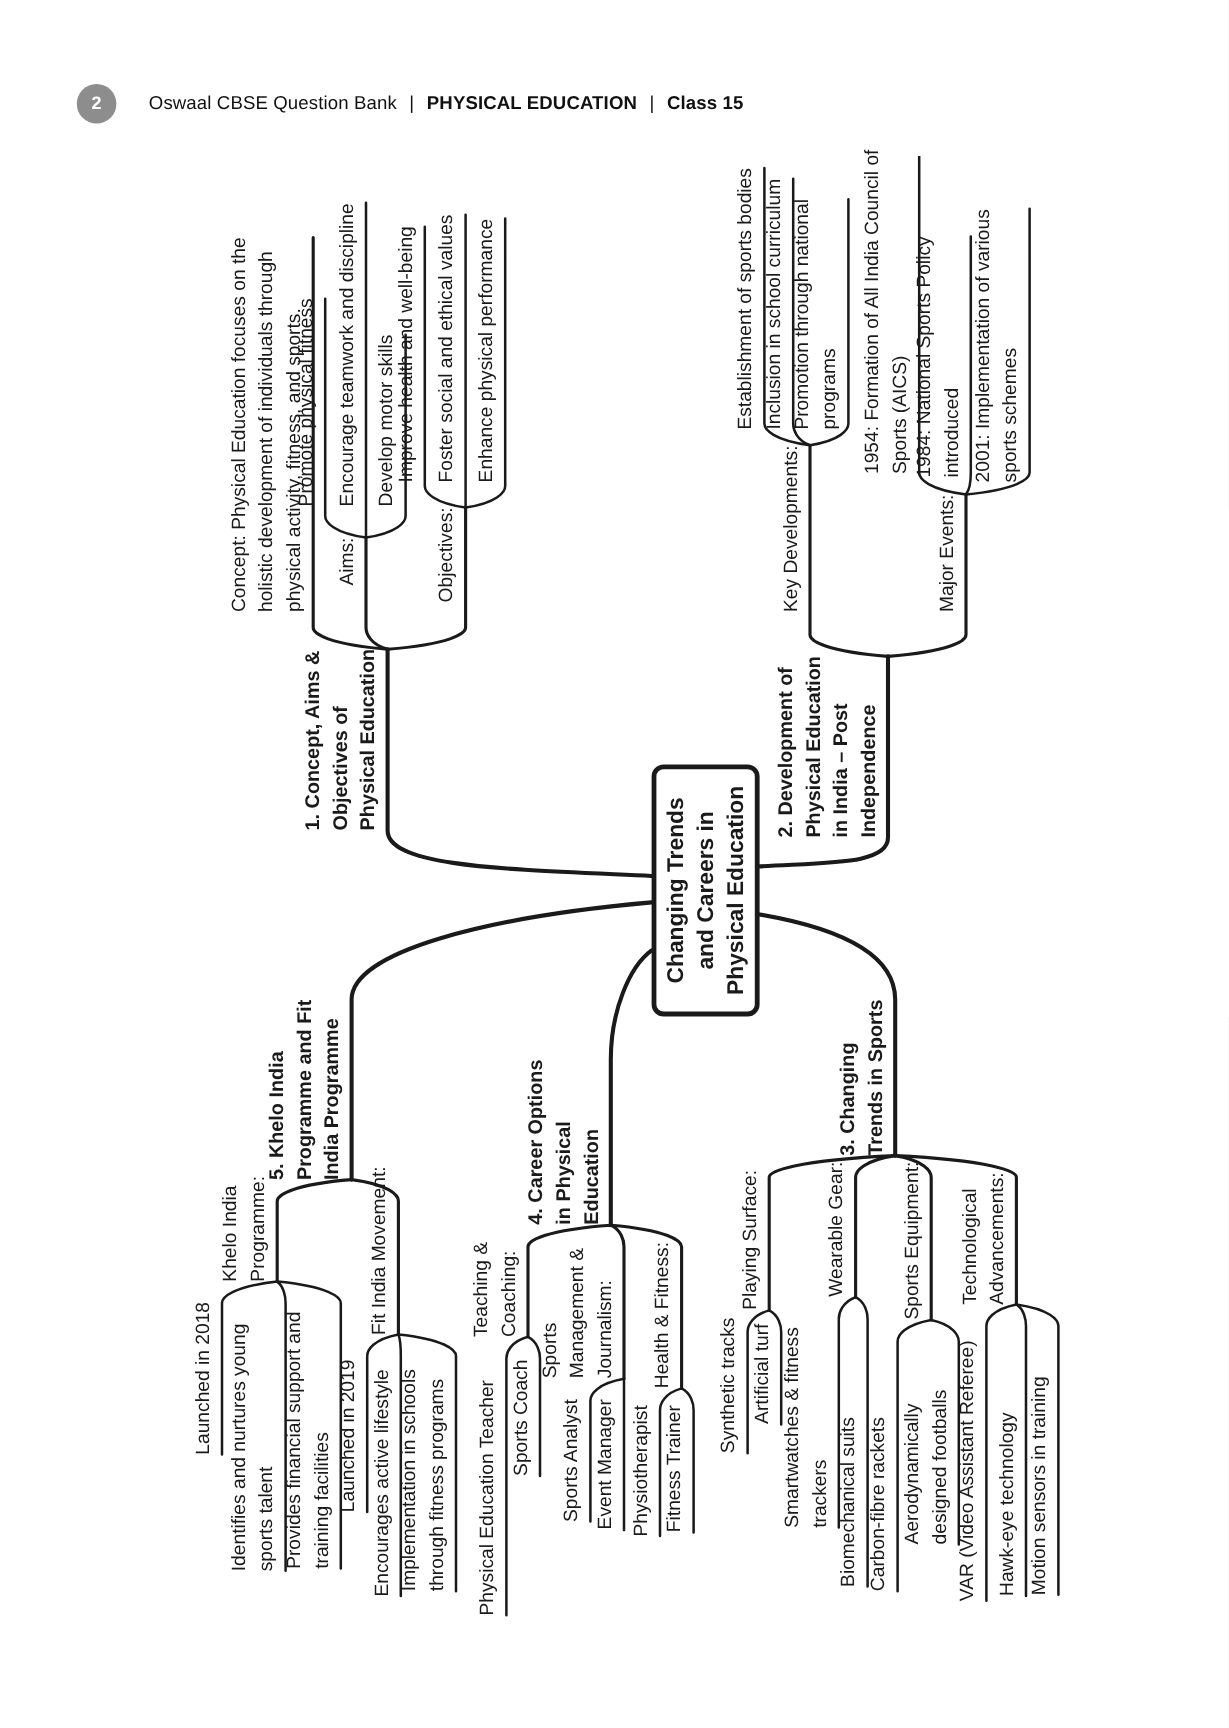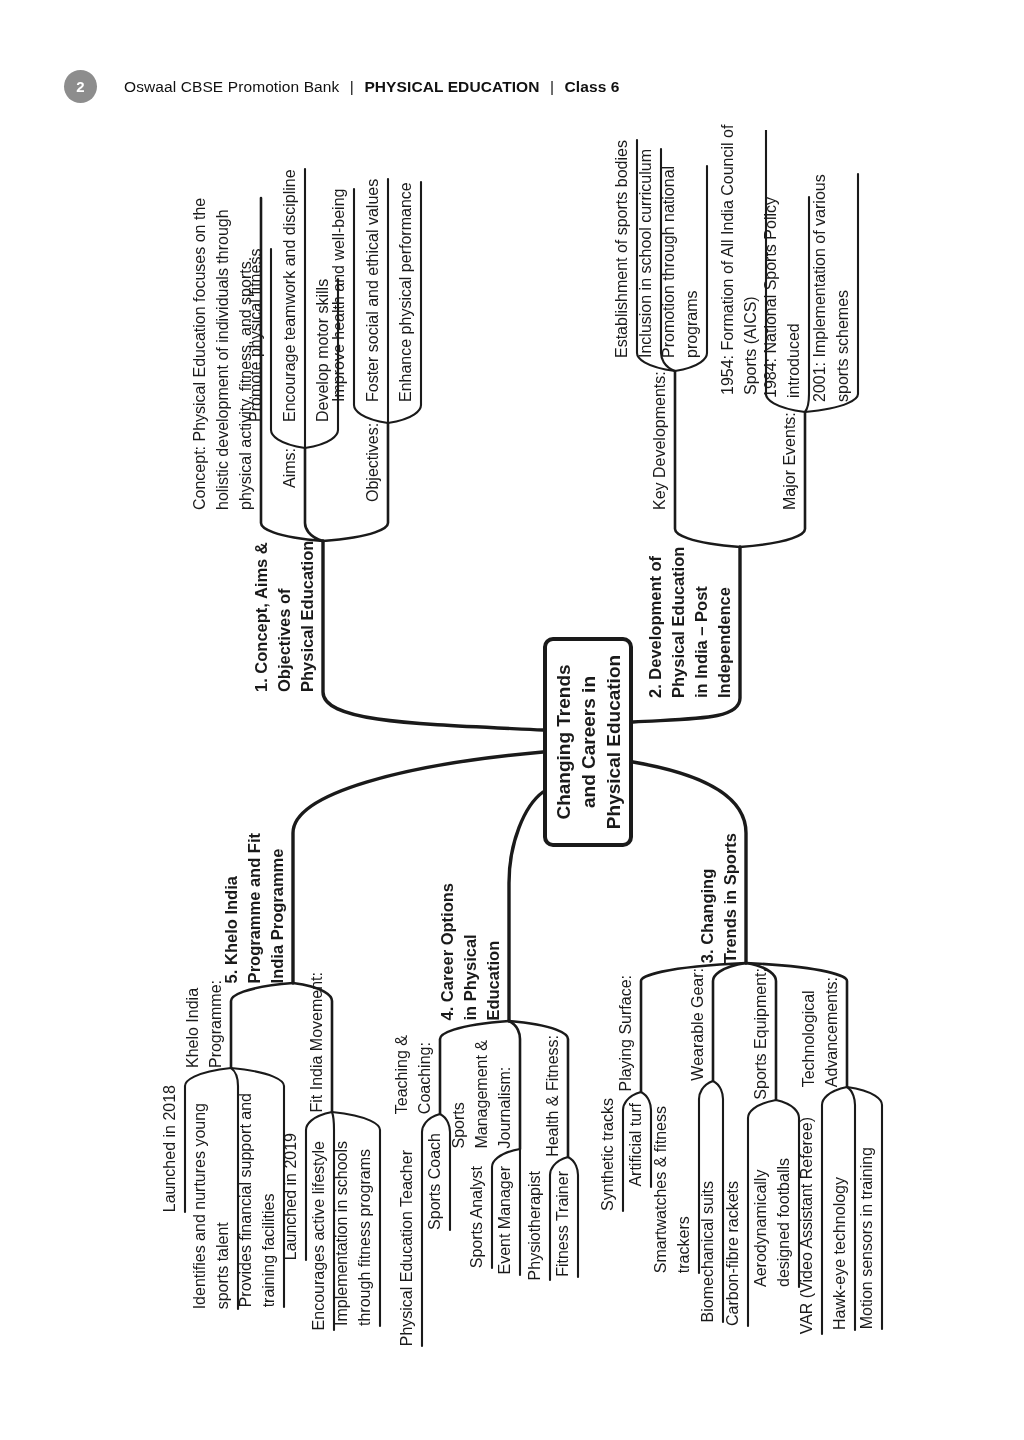--- a/index.html
+++ b/index.html
@@ -30,25 +30,25 @@
 </head>
 <body>
 
 <div class="page">
 
   <div class="header">
     <div class="page-badge">
       <span>2</span>
     </div>
     <div class="header-title">
-      <span>Oswaal CBSE Promotion Bank</span>
+      <span>Oswaal CBSE Question Bank</span>
       <span class="sep">|</span>
       <span class="bold">PHYSICAL EDUCATION</span>
       <span class="sep">|</span>
-      <span class="bold">Class 6</span>
+      <span class="bold">Class 15</span>
     </div>
   </div>
 
   <div class="mindmap-wrap">
     <div class="mindmap-canvas">
         <svg width="1240" height="910">
           <path d="M 640 448 C 645.7 327 647.2 228 678 228 L 829 228" fill="none" stroke="#1a1a1a" stroke-width="3.4" stroke-linecap="round"></path>
           <path d="M 829 228 C 833 178.4 842 166 847 166 L 1172 166" fill="none" stroke="#1a1a1a" stroke-width="2.6" stroke-linecap="round"></path>
           <path d="M 829 228 C 833 213.6 842 210 847 210 L 922 210" fill="none" stroke="#1a1a1a" stroke-width="2.6" stroke-linecap="round"></path>
           <path d="M 922 210 C 926 182.8 935 176 940 176 L 1121 176" fill="none" stroke="#1a1a1a" stroke-width="2.1" stroke-linecap="round"></path>

